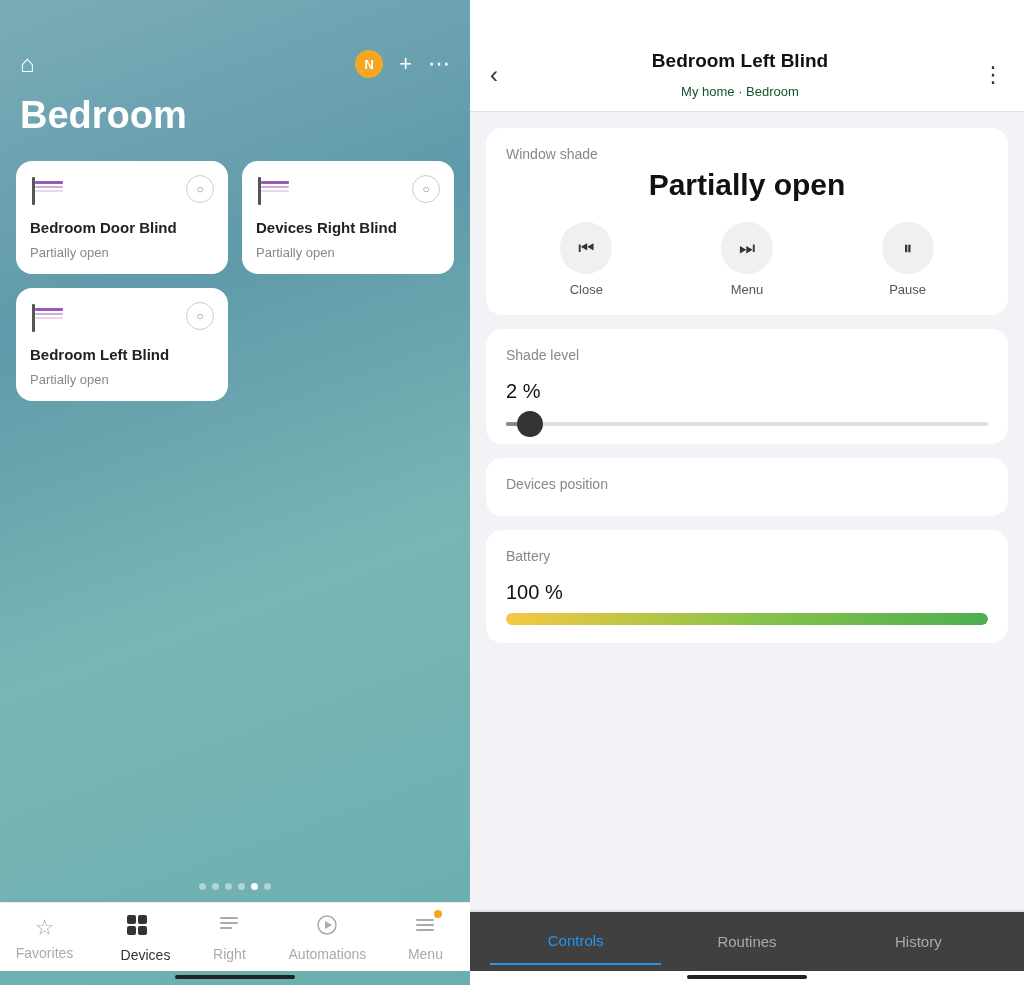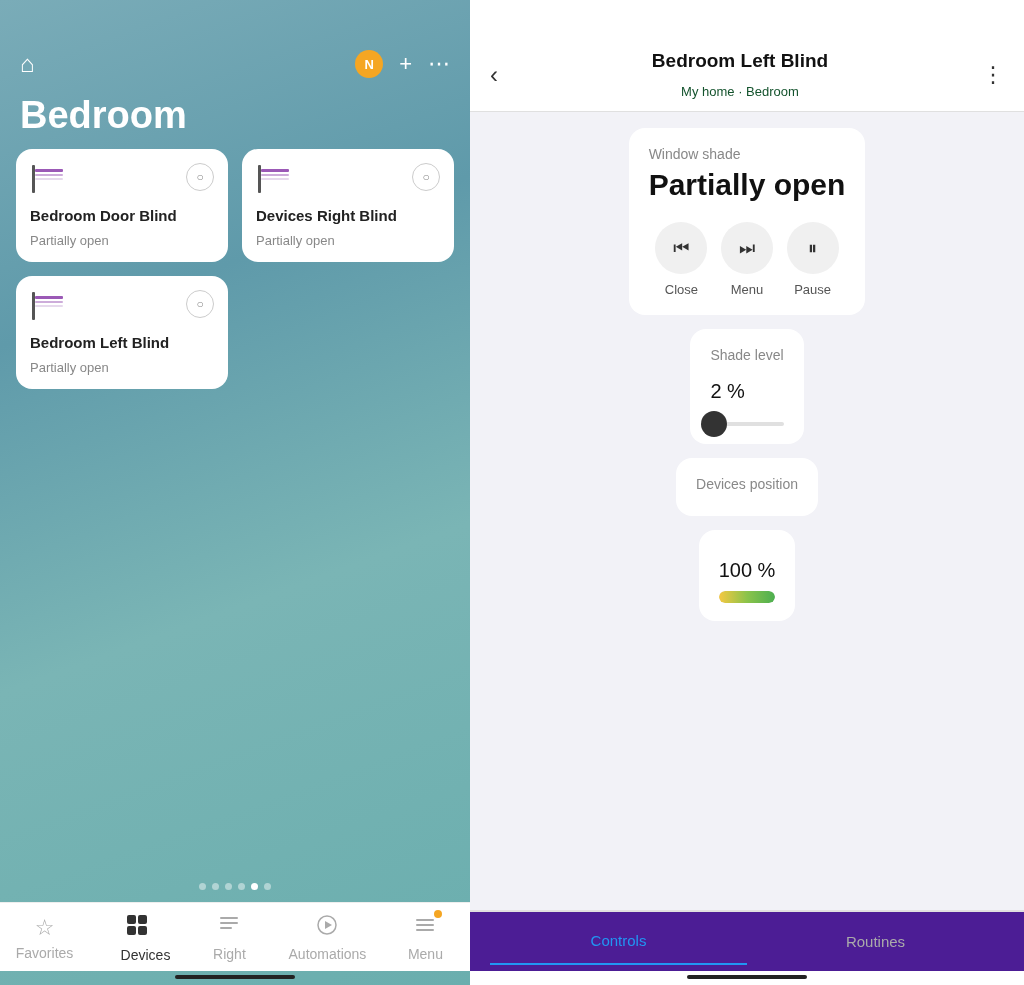--- a/index.html
+++ b/index.html
@@ -61,21 +61,21 @@
     .plus-icon, .dots-icon {
       color: white;
       font-size: 22px;
       font-weight: 300;
     }
 
     .bedroom-title {
       color: white;
       font-size: 38px;
       font-weight: 700;
-      padding: 8px 20px 12px 20px;
+      padding: 8px 20px 24px 20px;
     }
 
     .devices-grid {
       display: grid;
       grid-template-columns: 1fr 1fr;
       gap: 14px;
       padding: 0 16px;
     }
 
     .device-card {
@@ -257,21 +257,20 @@
       cursor: pointer;
     }
 
     .right-content {
       flex: 1;
       overflow-y: auto;
       padding: 16px;
       display: flex;
       flex-direction: column;
       gap: 14px;
-      align-items: center;
     }
 
     .card {
       background: white;
       border-radius: 16px;
       padding: 18px 20px;
     }
 
     .card-label {
       font-size: 14px;
@@ -417,21 +416,21 @@
 
     .battery-bar-fill {
       height: 100%;
       width: 100%;
       background: linear-gradient(to right, #f5c842, #8bc34a, #4caf50);
       border-radius: 6px;
     }
 
     
     .bottom-tabs {
-      background: #4c1d95;
+      background: #404040;
       border-top: 1px solid #e0e0e0;
       display: flex;
       align-items: center;
       padding: 0 20px;
       height: 60px;
     }
 
     .tab-item {
       flex: 1;
       text-align: center;
@@ -638,30 +637,32 @@
         <div class="slider-fill"></div>
         <div class="slider-thumb"></div>
       </div>
     </div>
 
     <div class="card">
       <div class="card-label">Devices position</div>
     </div>
 
     <div class="card">
+      <div class="card-label">Battery</div>
       <div class="battery-value">
         <span>100</span><span> %</span>
       </div>
       <div class="battery-bar-track">
         <div class="battery-bar-fill"></div>
       </div>
     </div>
   </div>
 
   <div class="bottom-tabs-wrapper">
     <div class="bottom-tabs">
       <div class="tab-item active">Controls</div>
       <div class="tab-item">Routines</div>
+      <div class="tab-item">History</div>
     </div>
     <div class="right-home-indicator"></div>
     <div style="height:6px;"></div>
   </div>
 </div>
 
 </body></html>

